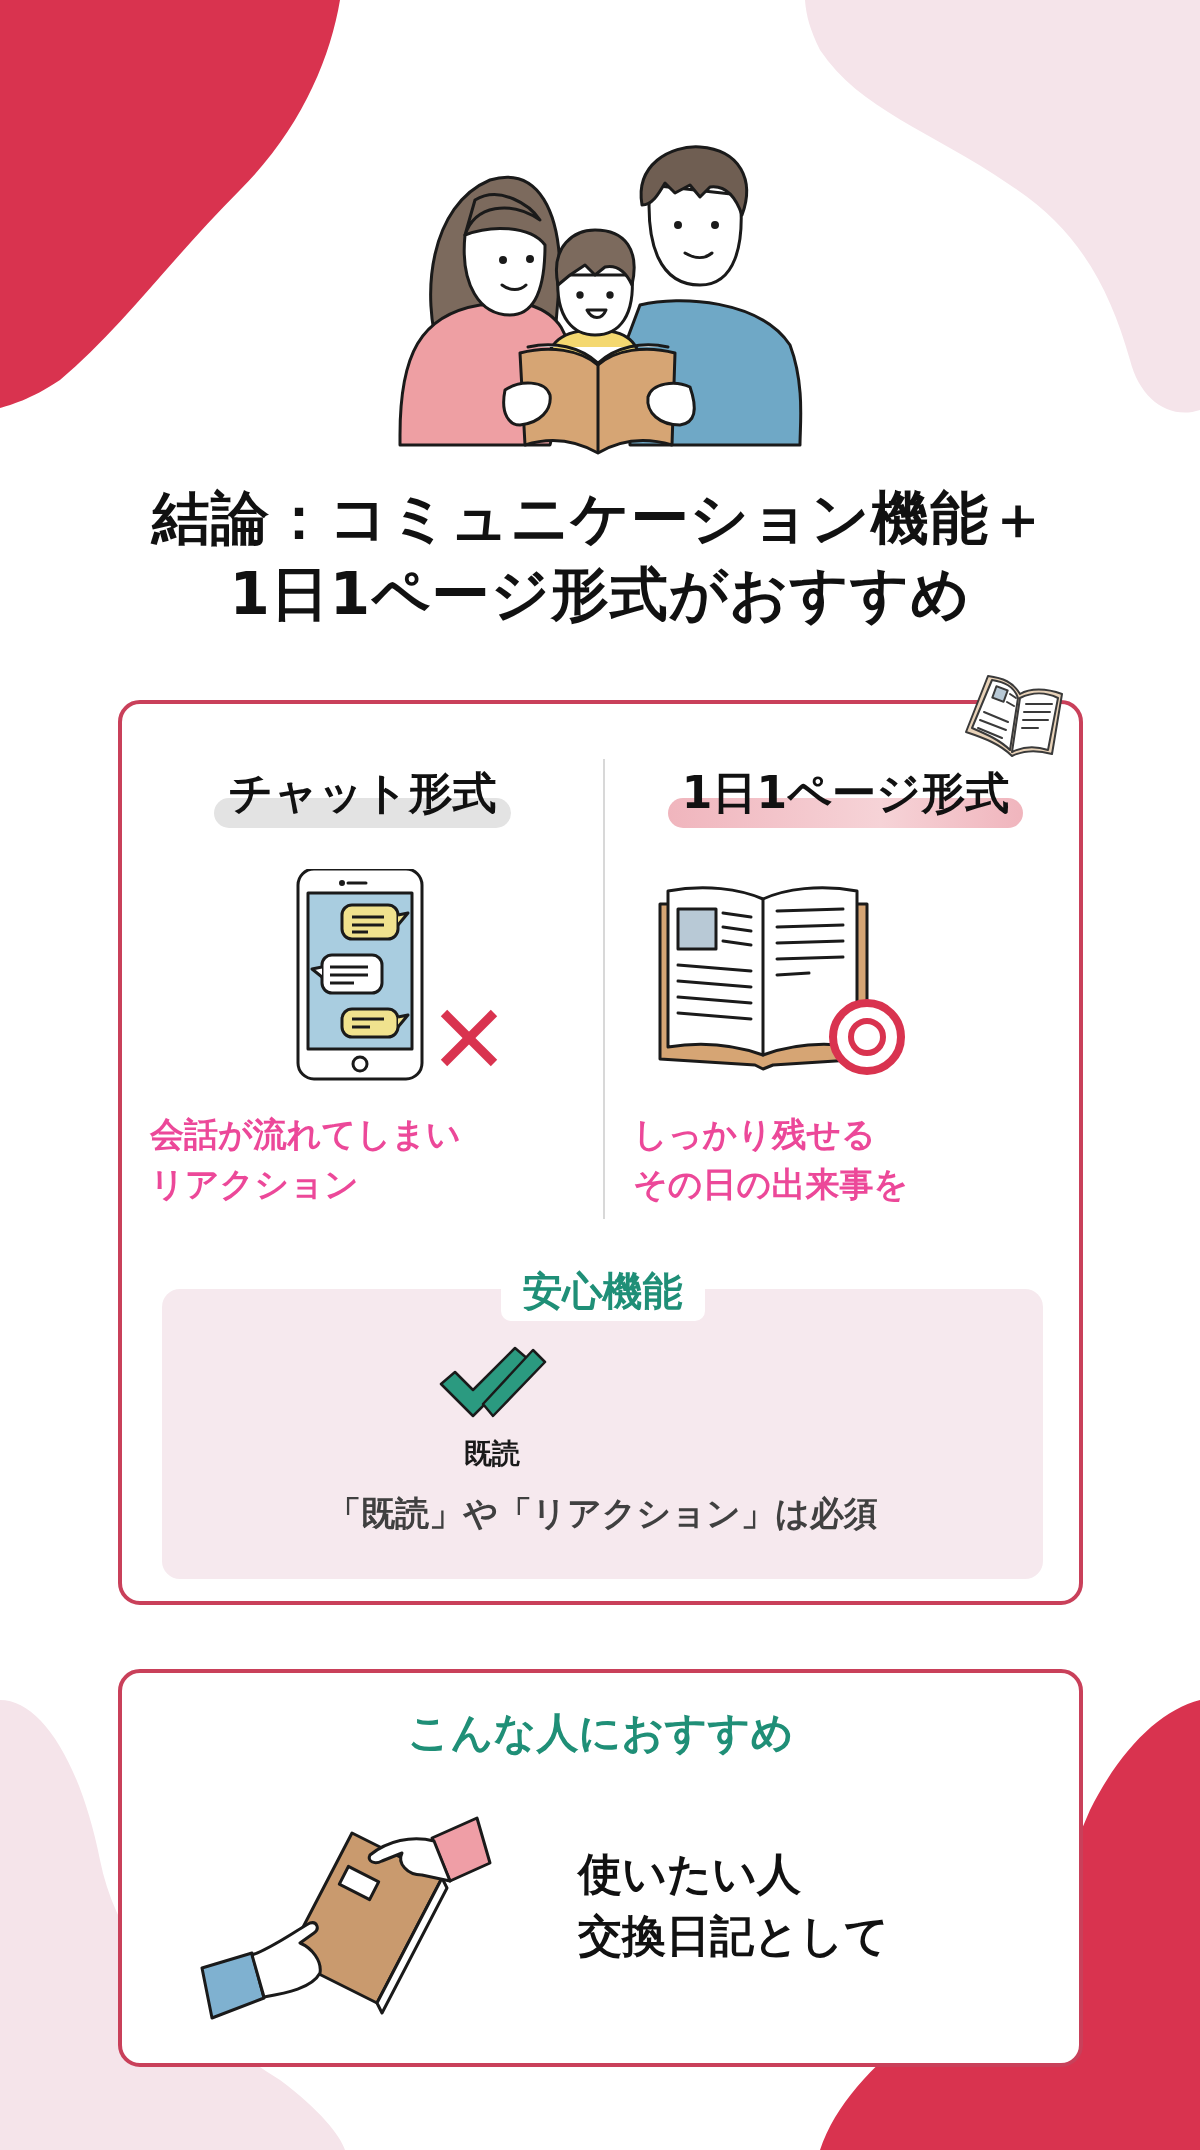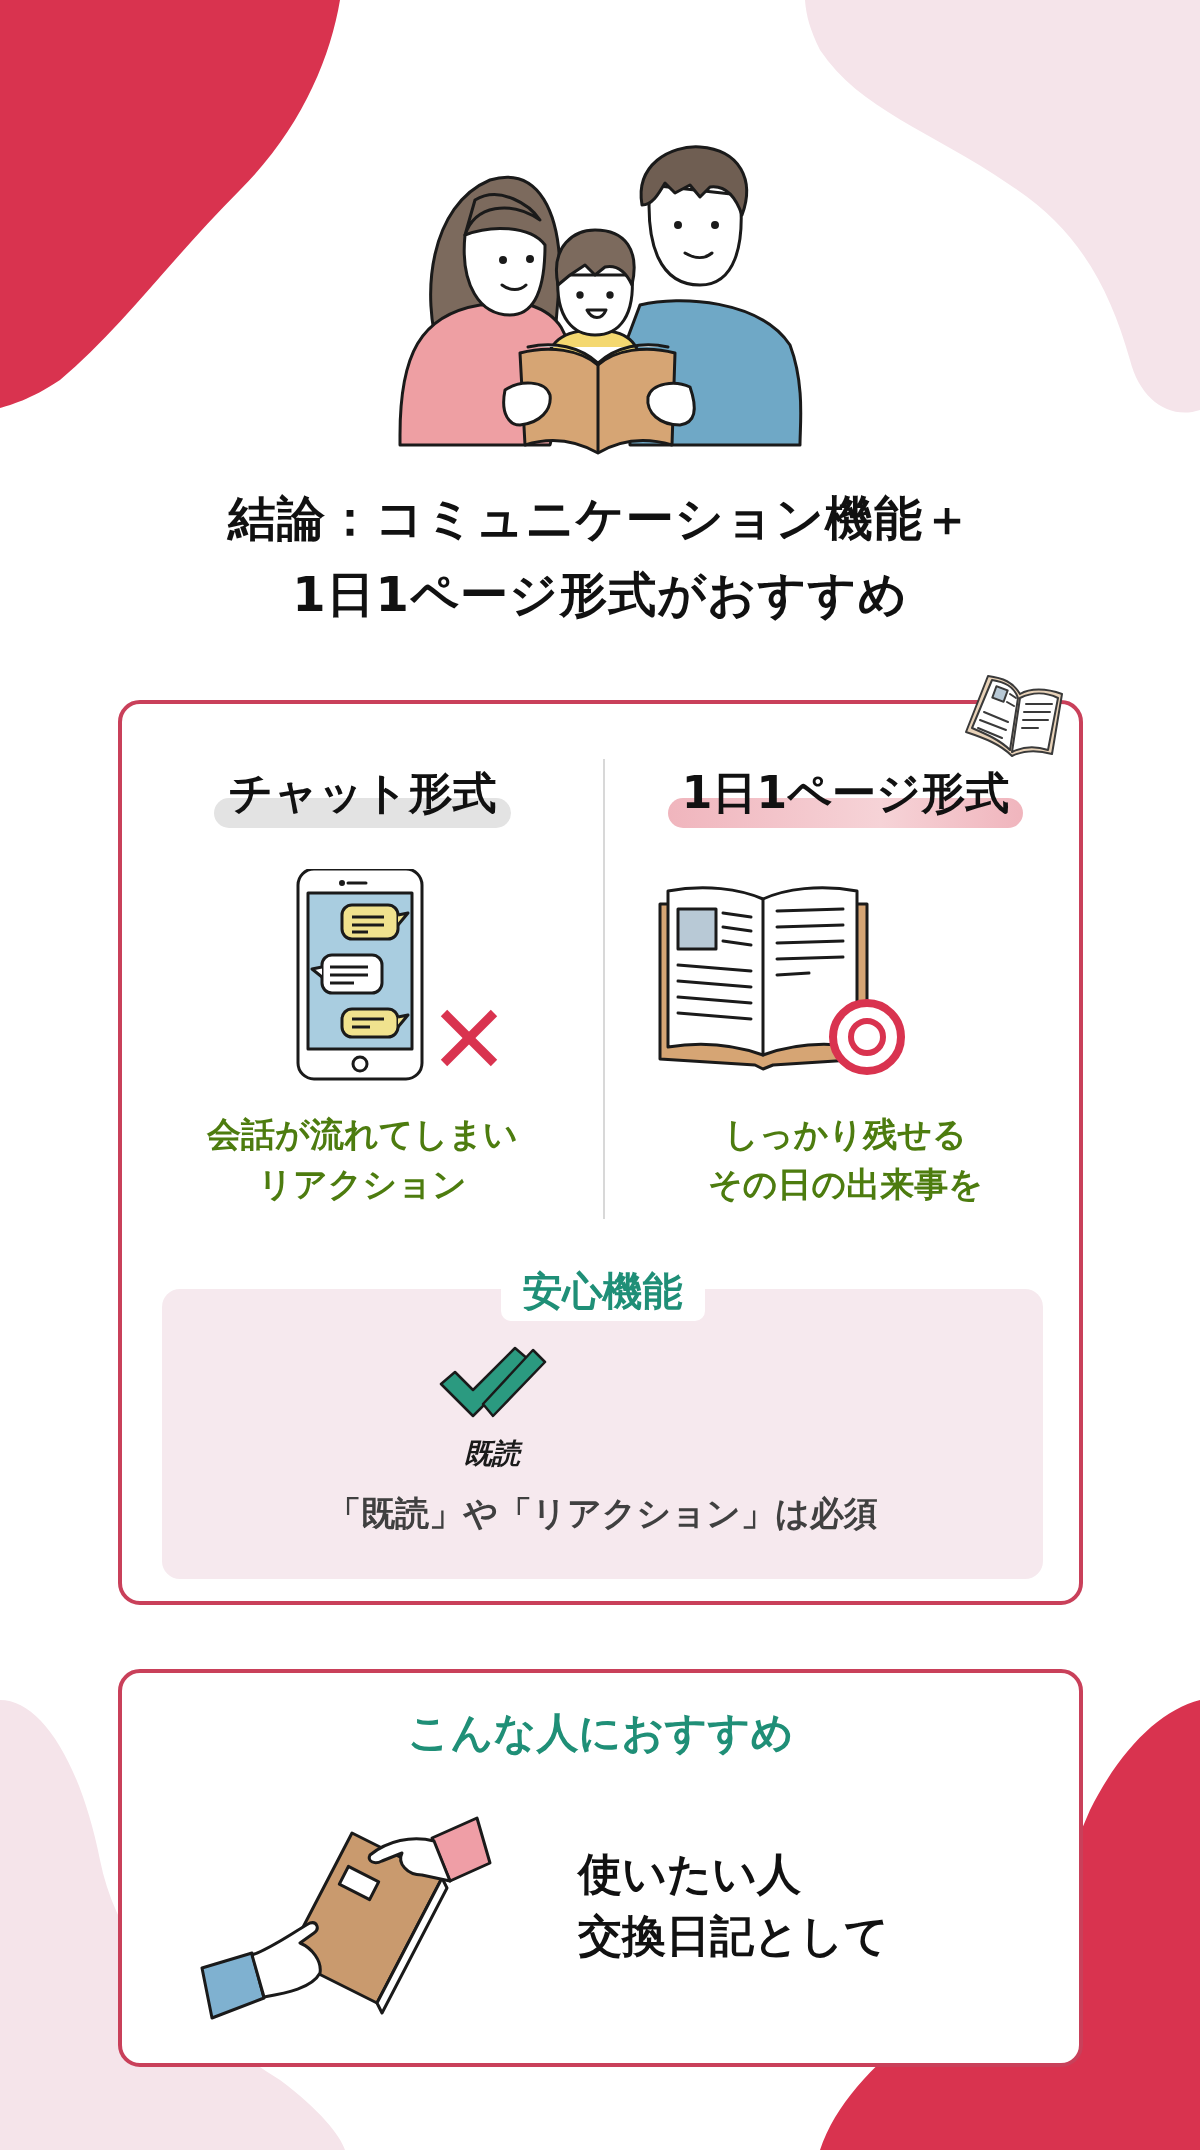--- a/index.html
+++ b/index.html
@@ -4,21 +4,21 @@
 <style>
   * { box-sizing: border-box; margin: 0; padding: 0; }
   html, body { width: 1200px; height: 2150px; background: #ffffff; overflow: hidden; }
   body { position: relative; font-family: "DejaVu Sans", "Liberation Sans", sans-serif; color: #111; }
 
   .bg { position: absolute; left: 0; top: 0; width: 1200px; height: 2150px; z-index: 0; }
 
   .hero { position: absolute; left: 380px; top: 125px; width: 440px; height: 330px; z-index: 1; }
 
   .title { position: absolute; left: 0; top: 480px; width: 1200px; text-align: center; z-index: 1;
-    font-weight: bold; font-size: 48px; line-height: 76px; color: #111; letter-spacing: 1px; }
+    font-weight: bold; font-size: 58px; line-height: 76px; color: #111; letter-spacing: 1px; }
 
   .card { position: absolute; background: #ffffff; border: 4px solid #c9405a; border-radius: 22px; z-index: 1; }
   .card-main { left: 118px; top: 700px; width: 965px; height: 905px; }
   .card-rec { left: 118px; top: 1669px; width: 965px; height: 398px; }
 
   .corner-book { position: absolute; left: 958px; top: 672px; width: 110px; height: 90px; z-index: 3; }
 
   .divider { position: absolute; left: 481px; top: 55px; width: 2px; height: 460px; background: #d8d8d8; }
 
   .col { position: absolute; top: 0; width: 481px; }
@@ -27,32 +27,32 @@
 
   .pill-wrap { position: absolute; top: 60px; left: 0; width: 100%; text-align: center; }
   .pill { display: inline-block; position: relative; font-weight: bold; font-size: 44px; line-height: 58px; padding: 0 14px; }
   .pill::before { content: ""; position: absolute; left: 0; right: 0; bottom: -6px; height: 30px; border-radius: 16px; z-index: -1; }
   .pill-gray::before { background: #e3e3e3; }
   .pill-pink::before { background: linear-gradient(90deg, #f0b5bd, #f6d3d7 60%, #f0b5bd); }
   .pill-inner { position: relative; z-index: 1; }
 
   .col-icon { position: absolute; left: 0; width: 100%; top: 165px; height: 220px; }
 
-  .col-desc { position: absolute; top: 405px; left: 0; width: 100%; text-align: center;
-    font-weight: bold; font-size: 34px; line-height: 50px; color: #4d7c0f; }
+  .col-desc { position: absolute; top: 405px; left: 0; width: 100%; 
+    font-weight: bold; font-size: 34px; line-height: 50px; color: #ec4899; padding-left: 28px; }
 
   .safety { position: absolute; left: 40px; top: 585px; width: 881px; height: 290px; background: #f6e9ee; border-radius: 18px; padding-left: 32px; }
   .safety-title-wrap { position: absolute; left: 0; top: -28px; width: 100%; text-align: center; }
   .safety-title { display: inline-block; background: #ffffff; color: #1f8f77; font-weight: bold; font-size: 40px; line-height: 60px; padding: 0 22px; border-radius: 10px; }
 
   .feat { position: absolute; top: 55px; text-align: center; }
   .feat-read { left: 270px; width: 120px; }
   .feat-react { left: 430px; width: 210px; }
   .feat-icon { display: block; margin: 0 auto; }
-  .feat-label { display: block; font-weight: bold; font-size: 28px; line-height: 40px; margin-top: 10px; color: #1a1a1a; font-style: italic; }
+  .feat-label { display: block; font-weight: bold; font-size: 28px; line-height: 40px; margin-top: 10px; color: #1a1a1a; }
   .safety-note { position: absolute; left: 0; top: 200px; width: 100%; text-align: center; font-weight: bold; font-size: 34px; line-height: 48px; color: #404040; }
 
   .rec-title { position: absolute; left: 0; top: 30px; width: 100%; text-align: center; color: #1f8f77; font-weight: bold; font-size: 42px; line-height: 60px; }
   .rec-illus { position: absolute; left: 70px; top: 110px; width: 300px; height: 250px; }
   .rec-text { position: absolute; left: 456px; top: 170px; font-weight: bold; font-size: 44px; line-height: 62px; color: #111; }
 </style>
 </head>
 <body>
 
 <svg class="bg" viewBox="0 0 1200 2150" xmlns="http://www.w3.org/2000/svg">

